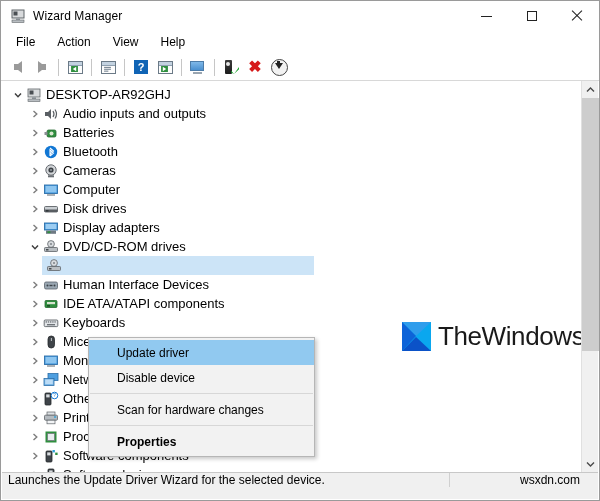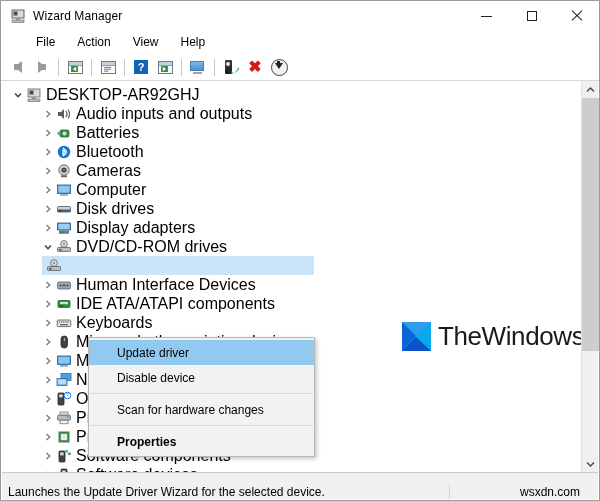--- a/index.html
+++ b/index.html
@@ -56,21 +56,21 @@
   }
   .glyph-close::before { transform: rotate(45deg); }
   .glyph-close::after  { transform: rotate(-45deg); }
 
   
   .menubar {
     position: absolute; left: 0; top: 30px;
     width: 100%; height: 23px;
     background: #ffffff;
     display: flex; align-items: center;
-    padding-left: 24px;
+    padding-left: 4px;
     box-sizing: border-box;
   }
   .menubar .mi {
     font-size: 12px; color: #000;
     padding: 3px 11px 4px 11px;
     white-space: nowrap;
   }
 
   
   .toolbar {
@@ -204,25 +204,25 @@
     width: 16px; height: 16px;
     display: flex; align-items: center; justify-content: center;
     flex: none;
   }
   .node .chev svg { display: block; }
   .node .ticon {
     width: 16px; height: 16px; margin-right: 4px;
     flex: none; position: relative;
   }
   .node .label {
-    font-size: 16px; color: #000;
+    font-size: 13px; color: #000;
     line-height: 16px;
   }
   .node.lvl1 { padding-left: 8px; }
-  .node.lvl2 { padding-left: 38px; }
+  .node.lvl2 { padding-left: 25px; }
   .node.lvl3 { padding-left: 44px; }
   .sel-band {
     position: absolute;
     background: #cce4f7;
   }
 
   
   .ctxmenu {
     position: absolute;
     left: 86px; top: 256px;
@@ -310,21 +310,21 @@
     background: #cdcdcd;
   }
   .vscroll .sbtn.down { position: absolute; bottom: 0; left: 0; }
 
   
   .statusbar {
     position: absolute; left: 1px; right: 1px; bottom: 1px;
     height: 27px;
     background: #f0f0f0;
     border-top: 1px solid #c8c8c8;
-    display: flex; align-items: flex-end;
+    display: flex; align-items: flex-start;
     box-sizing: border-box;
   }
   .statusbar .cell {
     display: flex; align-items: center;
     padding-left: 6px;
     font-size: 12px; color: #000;
     border-right: 1px solid #d0d0d0;
     box-sizing: border-box;
     white-space: nowrap;
   }

